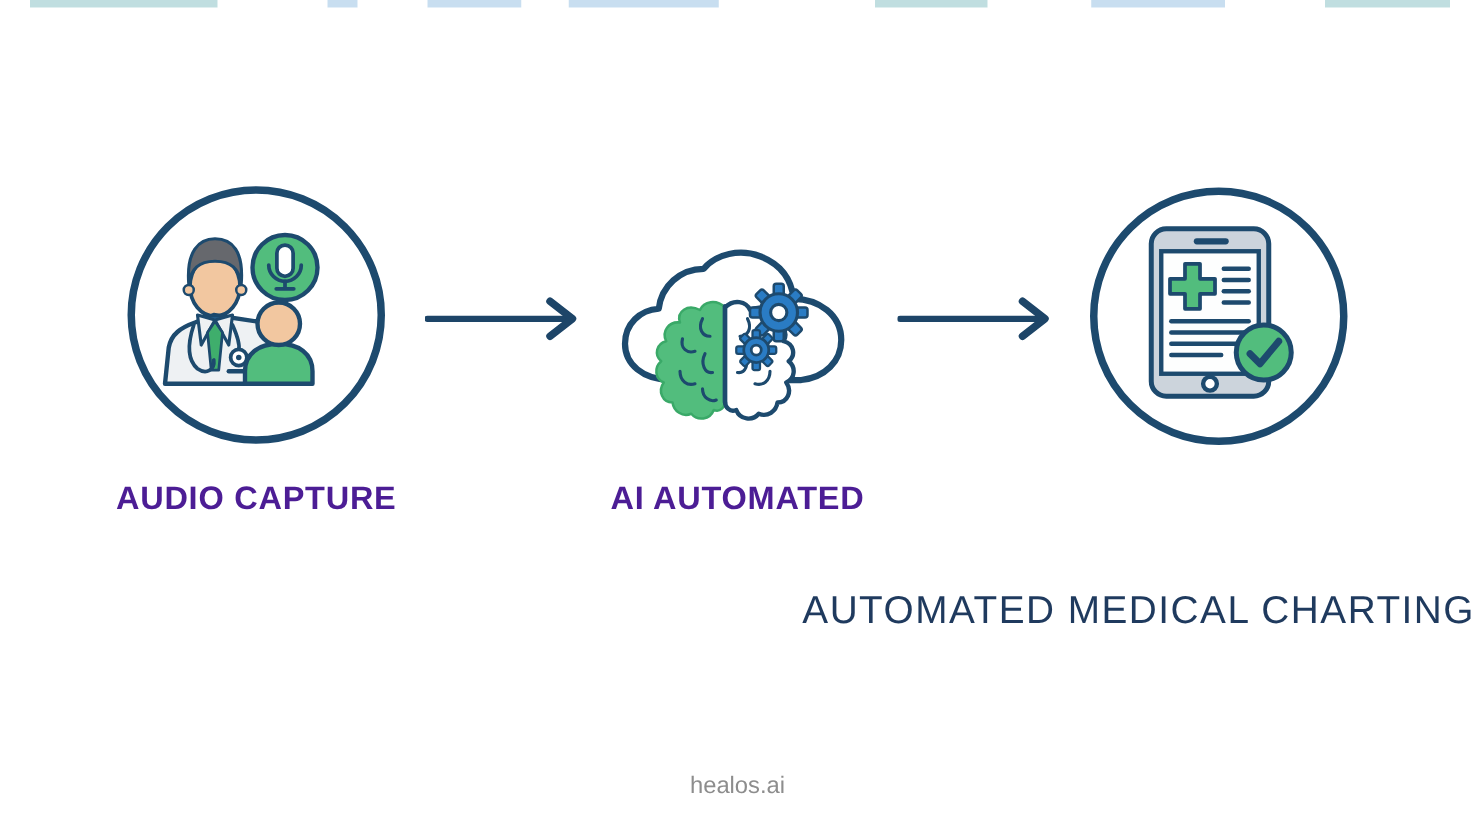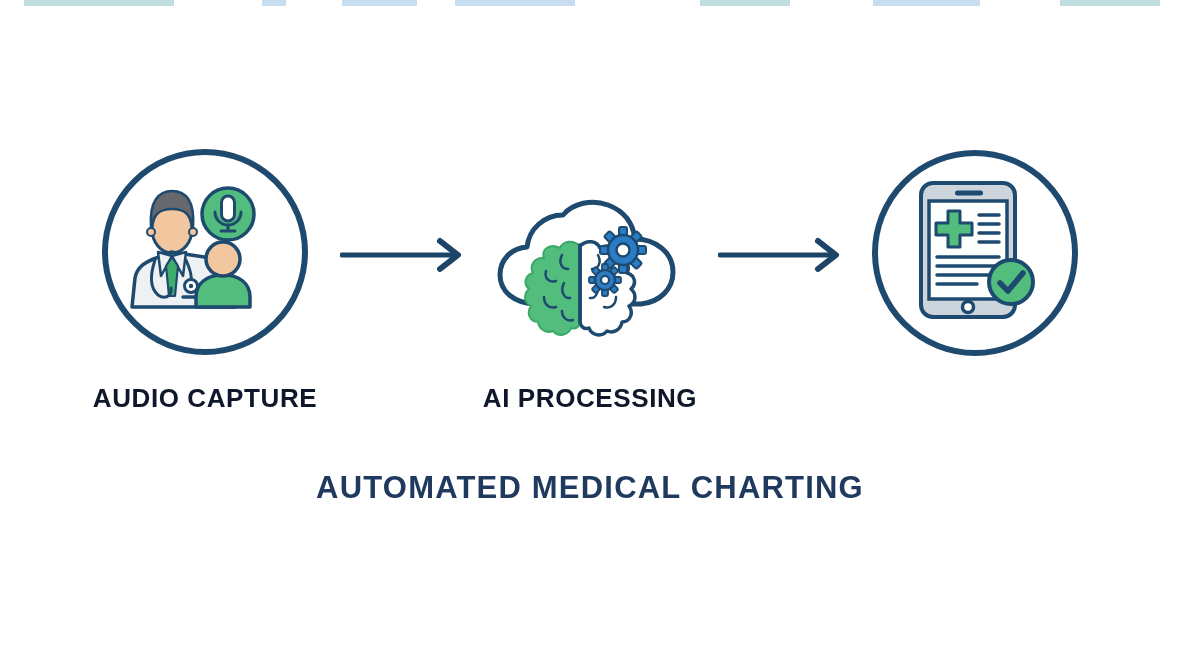--- a/index.html
+++ b/index.html
@@ -7,26 +7,26 @@
     position:relative;width:1180px;height:659px;background:#ffffff;overflow:hidden;
     font-family:"Liberation Sans",sans-serif;
   }
   .top-stripe{position:absolute;top:0;left:0;width:1180px;height:6px;}
   .dash{position:absolute;top:0;height:6px;opacity:.38;border-radius:0;}
   .dash.teal{background:#5aa7ad;}
   .dash.blue{background:#6fa7d7;}
   .icon-abs{position:absolute;}
   .step-label{
     position:absolute;width:360px;text-align:center;
-    font-size:26px;font-weight:700;letter-spacing:.6px;color:#0f172a;
+    font-size:26px;font-weight:700;letter-spacing:.6px;color:#4c1d95;
     top:383px;white-space:nowrap;
   }
   .main-title{
-    position:absolute;left:0;top:470px;width:1180px;text-align:center;
-    font-size:31px;font-weight:700;letter-spacing:1.2px;color:#1f3a5e;white-space:nowrap;
+    position:absolute;left:0;top:470px;width:1180px;text-align:right;
+    font-size:31px;font-weight:400;letter-spacing:1.2px;color:#1f3a5e;white-space:nowrap;
   }
   .footer-brand{
     position:absolute;left:0;top:618px;width:1180px;text-align:center;
     font-size:19px;font-weight:400;color:#8d8d8d;
   }
 </style>
 </head>
 <body>
 
 <div class="canvas">
@@ -164,18 +164,19 @@
 
     <circle cx="103" cy="162" r="5.5" fill="#ffffff" stroke="#1d4a6e" stroke-width="3.5"></circle>
 
     <g>
       <circle cx="146" cy="137" r="22" fill="#52bd7d" stroke="#1d4a6e" stroke-width="4"></circle>
       <path d="M135,138 L143,146 L158,128" fill="none" stroke="#1d4a6e" stroke-width="5.5" stroke-linecap="round" stroke-linejoin="round"></path>
     </g>
   </svg>
 
   <div class="step-label" style="left:25px;">AUDIO CAPTURE</div>
-  <div class="step-label" style="left:410px;">AI PROCESSING</div>
+  <div class="step-label" style="left:410px;">AI AUTOMATED</div>
 
   <div class="main-title">AUTOMATED MEDICAL CHARTING</div>
 
+  <div class="footer-brand">healos.ai</div>
 
 </div>
 
 </body></html>

